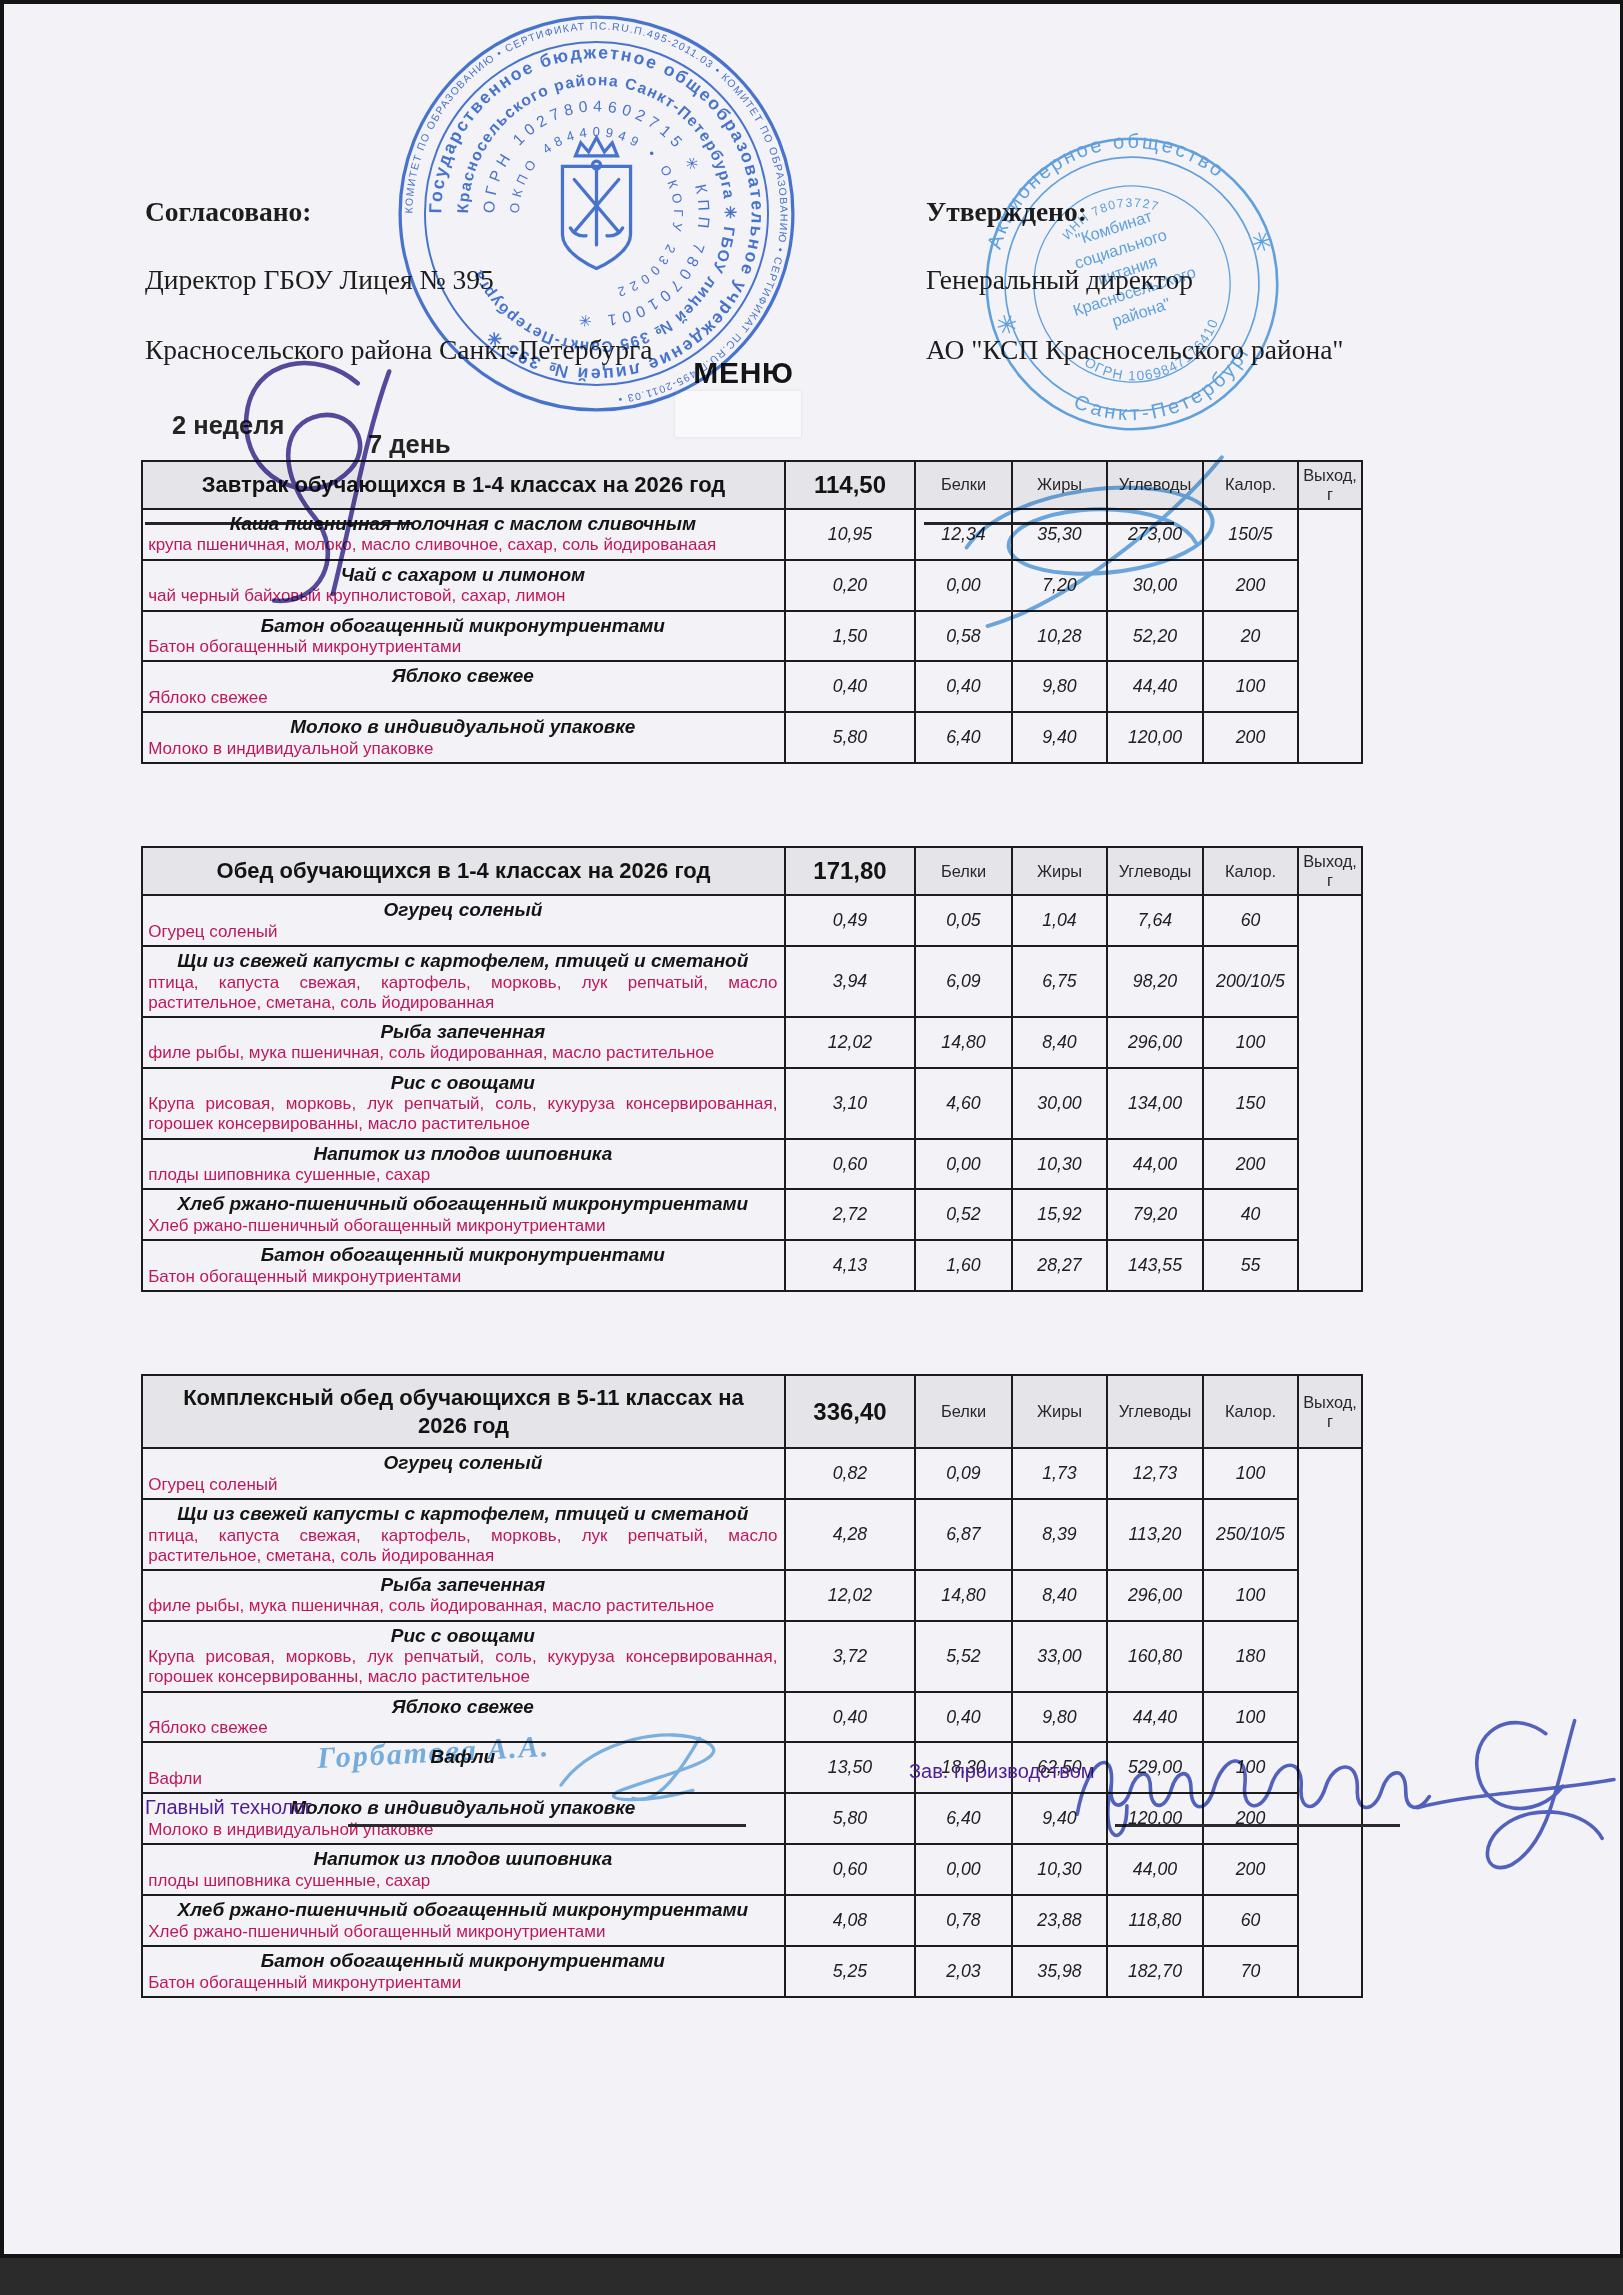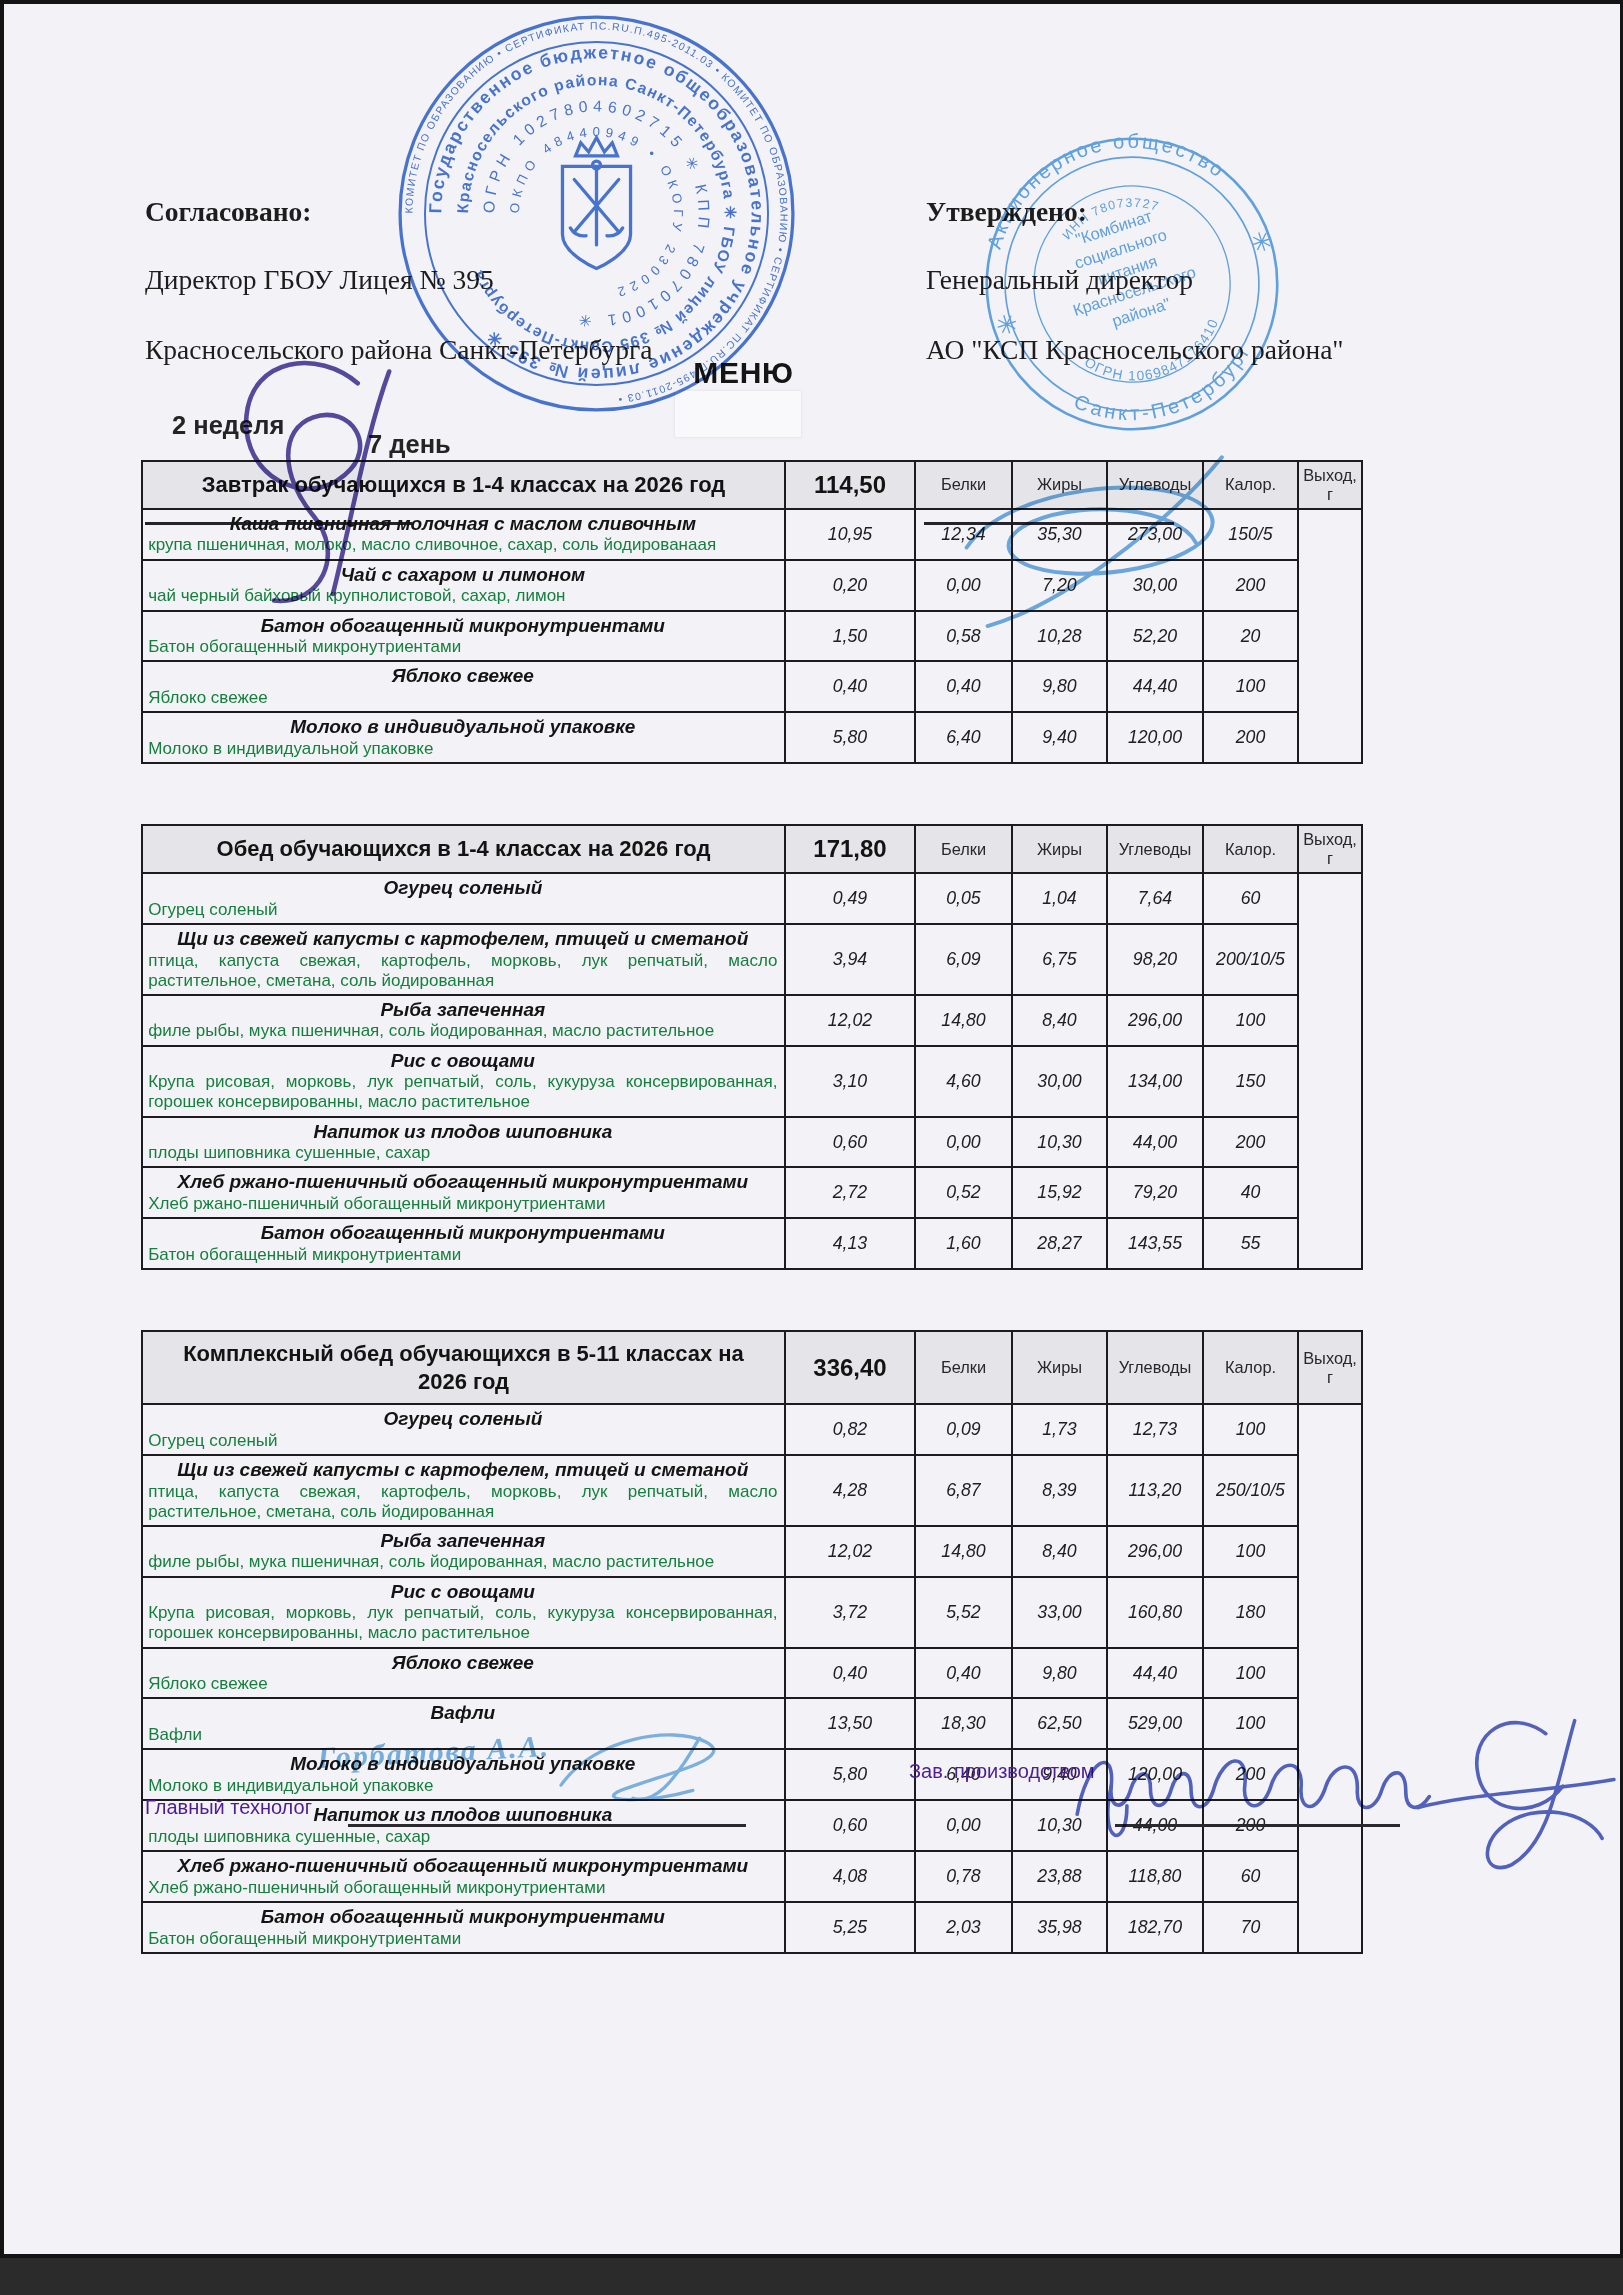--- a/index.html
+++ b/index.html
@@ -12,31 +12,31 @@
   .hline{font-size:27.5px;line-height:33px;color:#1d1d1d;white-space:nowrap;}
   .hline.b{font-weight:bold;}
   .sigline{height:2.6px;background:#24242a;}
   .signame{font-size:27.5px;color:#1d1d1d;white-space:nowrap;}
   .menu-title{font-size:30px;font-weight:bold;letter-spacing:0.7px;color:#151515;text-align:center;}
   .patch{background:#f9f9fb;border:0.7px solid #ebe9ee;box-shadow:0 0 3.9px rgba(0,0,0,0.03);}
   .weekday{font-size:25.5px;font-weight:bold;color:#242424;white-space:nowrap;}
   
   .tables{position:absolute;left:137px;top:456px;width:1220px;}
   table.mtable{border-collapse:collapse;width:1220px;table-layout:fixed;background:transparent;}
-  table.mtable + table.mtable{margin-top:60px;}
+  table.mtable + table.mtable{margin-top:82px;}
   table.mtable:last-child{margin-top:34px;}
   .mtable th,.mtable td{border:2px solid #1c1c1e;}
   .mtable thead th{background:#e5e5e9;border-bottom:2.6px solid #1c1c1e;border-top:2.6px solid #1c1c1e;}
   .mtable{border:2.6px solid #1c1c1e;}
   th.ttl{font-size:22px;font-weight:bold;text-align:center;padding:7.9px 19.6px;line-height:27.5px;color:#131313;}
   th.price{font-size:24px;font-weight:bold;text-align:center;color:#131313;}
   th.colh{font-size:16.4px;font-weight:normal;text-align:center;color:#28282a;padding:3.9px 1.3px;}
   td.dish{padding:2px 6.5px 3.3px 5.2px;vertical-align:top;}
   .dname{font-size:19px;font-weight:bold;font-style:italic;text-align:center;line-height:23.6px;color:#141414;}
-  .ding{font-size:17px;line-height:20px;color:#15803d;text-align:justify;}
+  .ding{font-size:17px;line-height:20px;color:#be185d;text-align:justify;}
   td.val{font-size:17.7px;font-style:italic;text-align:center;vertical-align:middle;color:#202022;padding:1.3px;}
   
   .flabel{font-size:20px;color:#4c1d95;white-space:nowrap;}
   .fline{height:2.6px;background:#2a2a2e;}
   .gstamp{font-family:"Liberation Serif",serif;font-style:italic;font-weight:600;
     font-size:30px;letter-spacing:2px;color:#7ab5e4;transform:rotate(-3deg);
     mix-blend-mode:multiply;white-space:nowrap;}
   .ink{mix-blend-mode:multiply;}
   svg text{font-family:"Liberation Sans",sans-serif;}
 </style>

